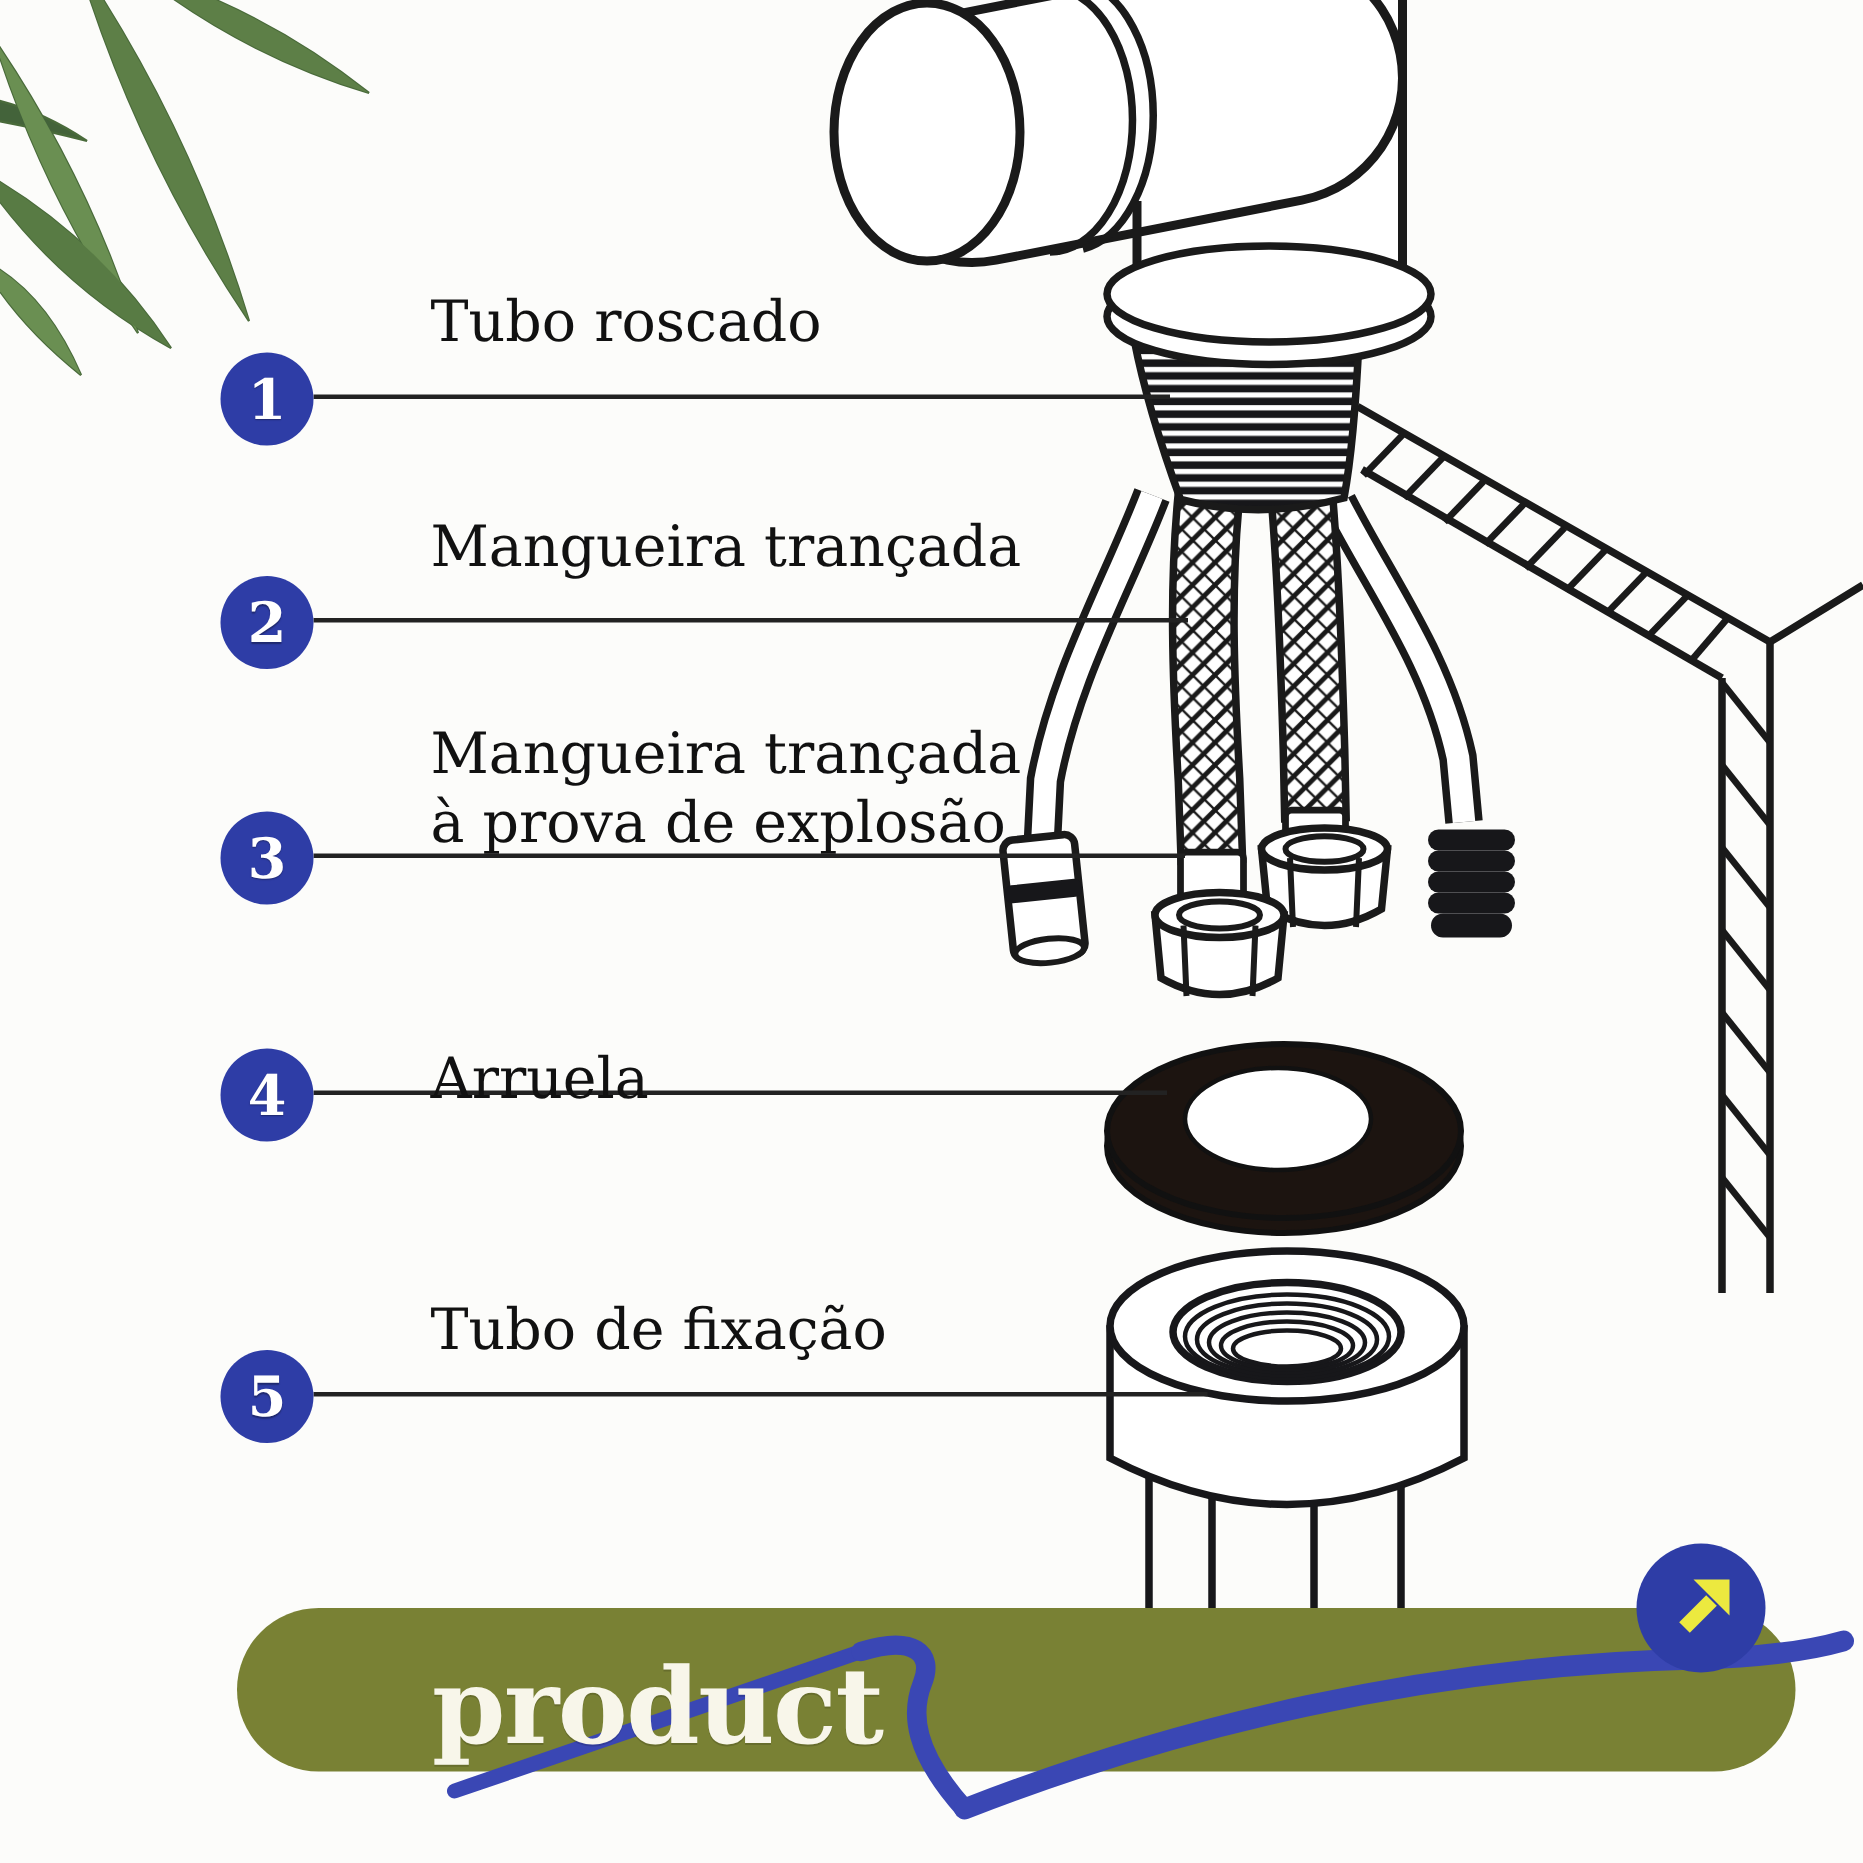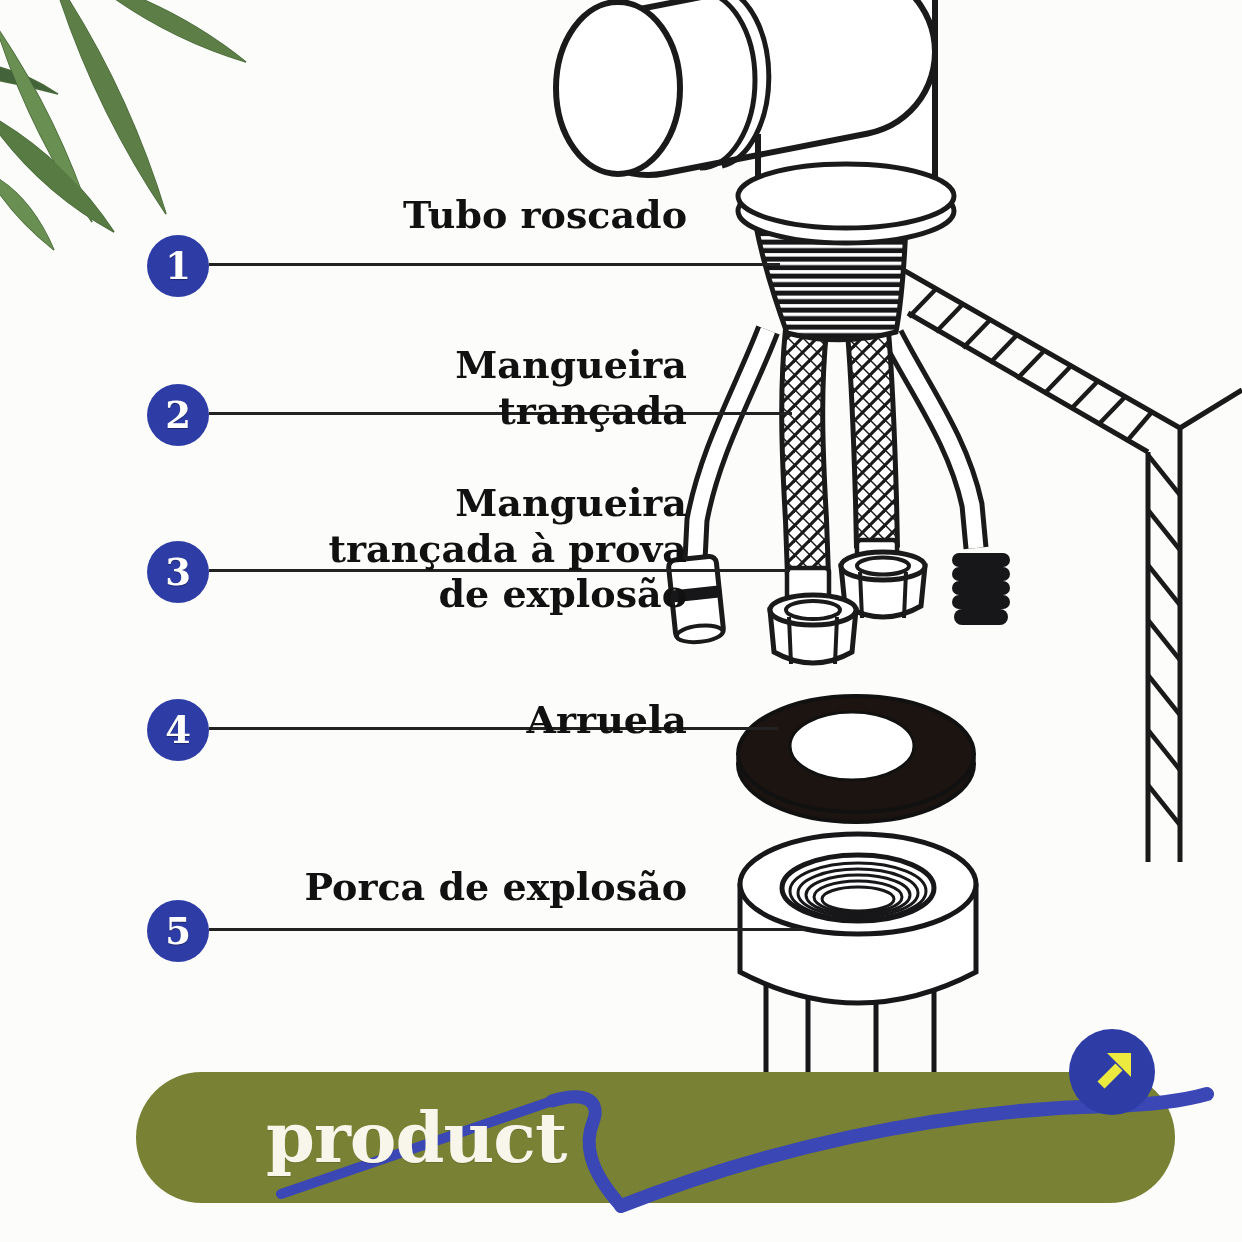--- a/index.html
+++ b/index.html
@@ -20,31 +20,31 @@
   
   .badge{
     position:absolute;width:62px;height:62px;border-radius:50%;
     background:var(--accent_blue);color:#fff;
     font-size:37px;font-weight:bold;
     display:flex;align-items:center;justify-content:center;
     text-shadow:0 1px 1px rgba(0,0,0,.35);
   }
   .leader{position:absolute;height:3px;background:#222;}
   .plabel{
-    position:absolute;left:287px;width:400px;text-align:right;
-    font-size:38px;font-weight:bold;color:var(--label_ink);line-height:1.2;
+    position:absolute;left:287px;width:400px;text-align:left;
+    font-size:38px;font-weight:normal;color:var(--label_ink);line-height:1.2;
   }
   .b1{left:147px;top:235px}.l1{left:209px;top:263px;width:571px}.t1{top:192px}
   .b2{left:147px;top:384px}.l2{left:209px;top:412px;width:583px}.t2{top:342px}
   .b3{left:147px;top:541px}.l3{left:209px;top:569px;width:581px}.t3{top:480px}
   .b4{left:147px;top:699px}.l4{left:209px;top:727px;width:569px}.t4{top:697px}
   .b5{left:147px;top:900px}.l5{left:209px;top:928px;width:596px}.t5{top:864px}
   
   .banner{
-    position:absolute;left:136px;top:1072px;width:1039px;height:131px;
+    position:absolute;left:158px;top:1072px;width:1039px;height:109px;
     border-radius:66px;background:var(--banner_green);
   }
   .banner-text{
     position:absolute;left:130px;top:0;height:131px;z-index:2;
     display:flex;align-items:center;gap:46px;
     font-size:70px;font-weight:bold;color:var(--text_cream);letter-spacing:-1px;
     text-shadow:0 1px 0 rgba(0,0,0,.15);
   }
   .swoosh-svg{z-index:1;}
   .fab{
@@ -220,21 +220,21 @@
     <div class="plabel t3">Mangueira trançada à prova de explosão</div>
   </div>
   <div>
     <div class="leader l4"></div>
     <div class="badge b4">4</div>
     <div class="plabel t4">Arruela</div>
   </div>
   <div>
     <div class="leader l5"></div>
     <div class="badge b5">5</div>
-    <div class="plabel t5">Porca de explosão</div>
+    <div class="plabel t5">Tubo de fixação</div>
   </div>
 
   <div class="banner">
     <svg class="swoosh-svg" width="1120" height="180" viewBox="147 1060 1120 180" style="left:0;top:-12px;overflow:visible;">
       <g fill="none" stroke="#3a47b4" stroke-linecap="round">
         <path d="M292,1194 L563,1101" stroke-width="10"></path>
         <path d="M563,1101 C598,1090 612,1102 604,1122 C596,1142 598,1168 632,1206" stroke-width="13"></path>
         <path d="M632,1206 C770,1152 940,1110 1120,1106 C1156,1105 1190,1102 1218,1094" stroke-width="14"></path>
       </g>
     </svg>

